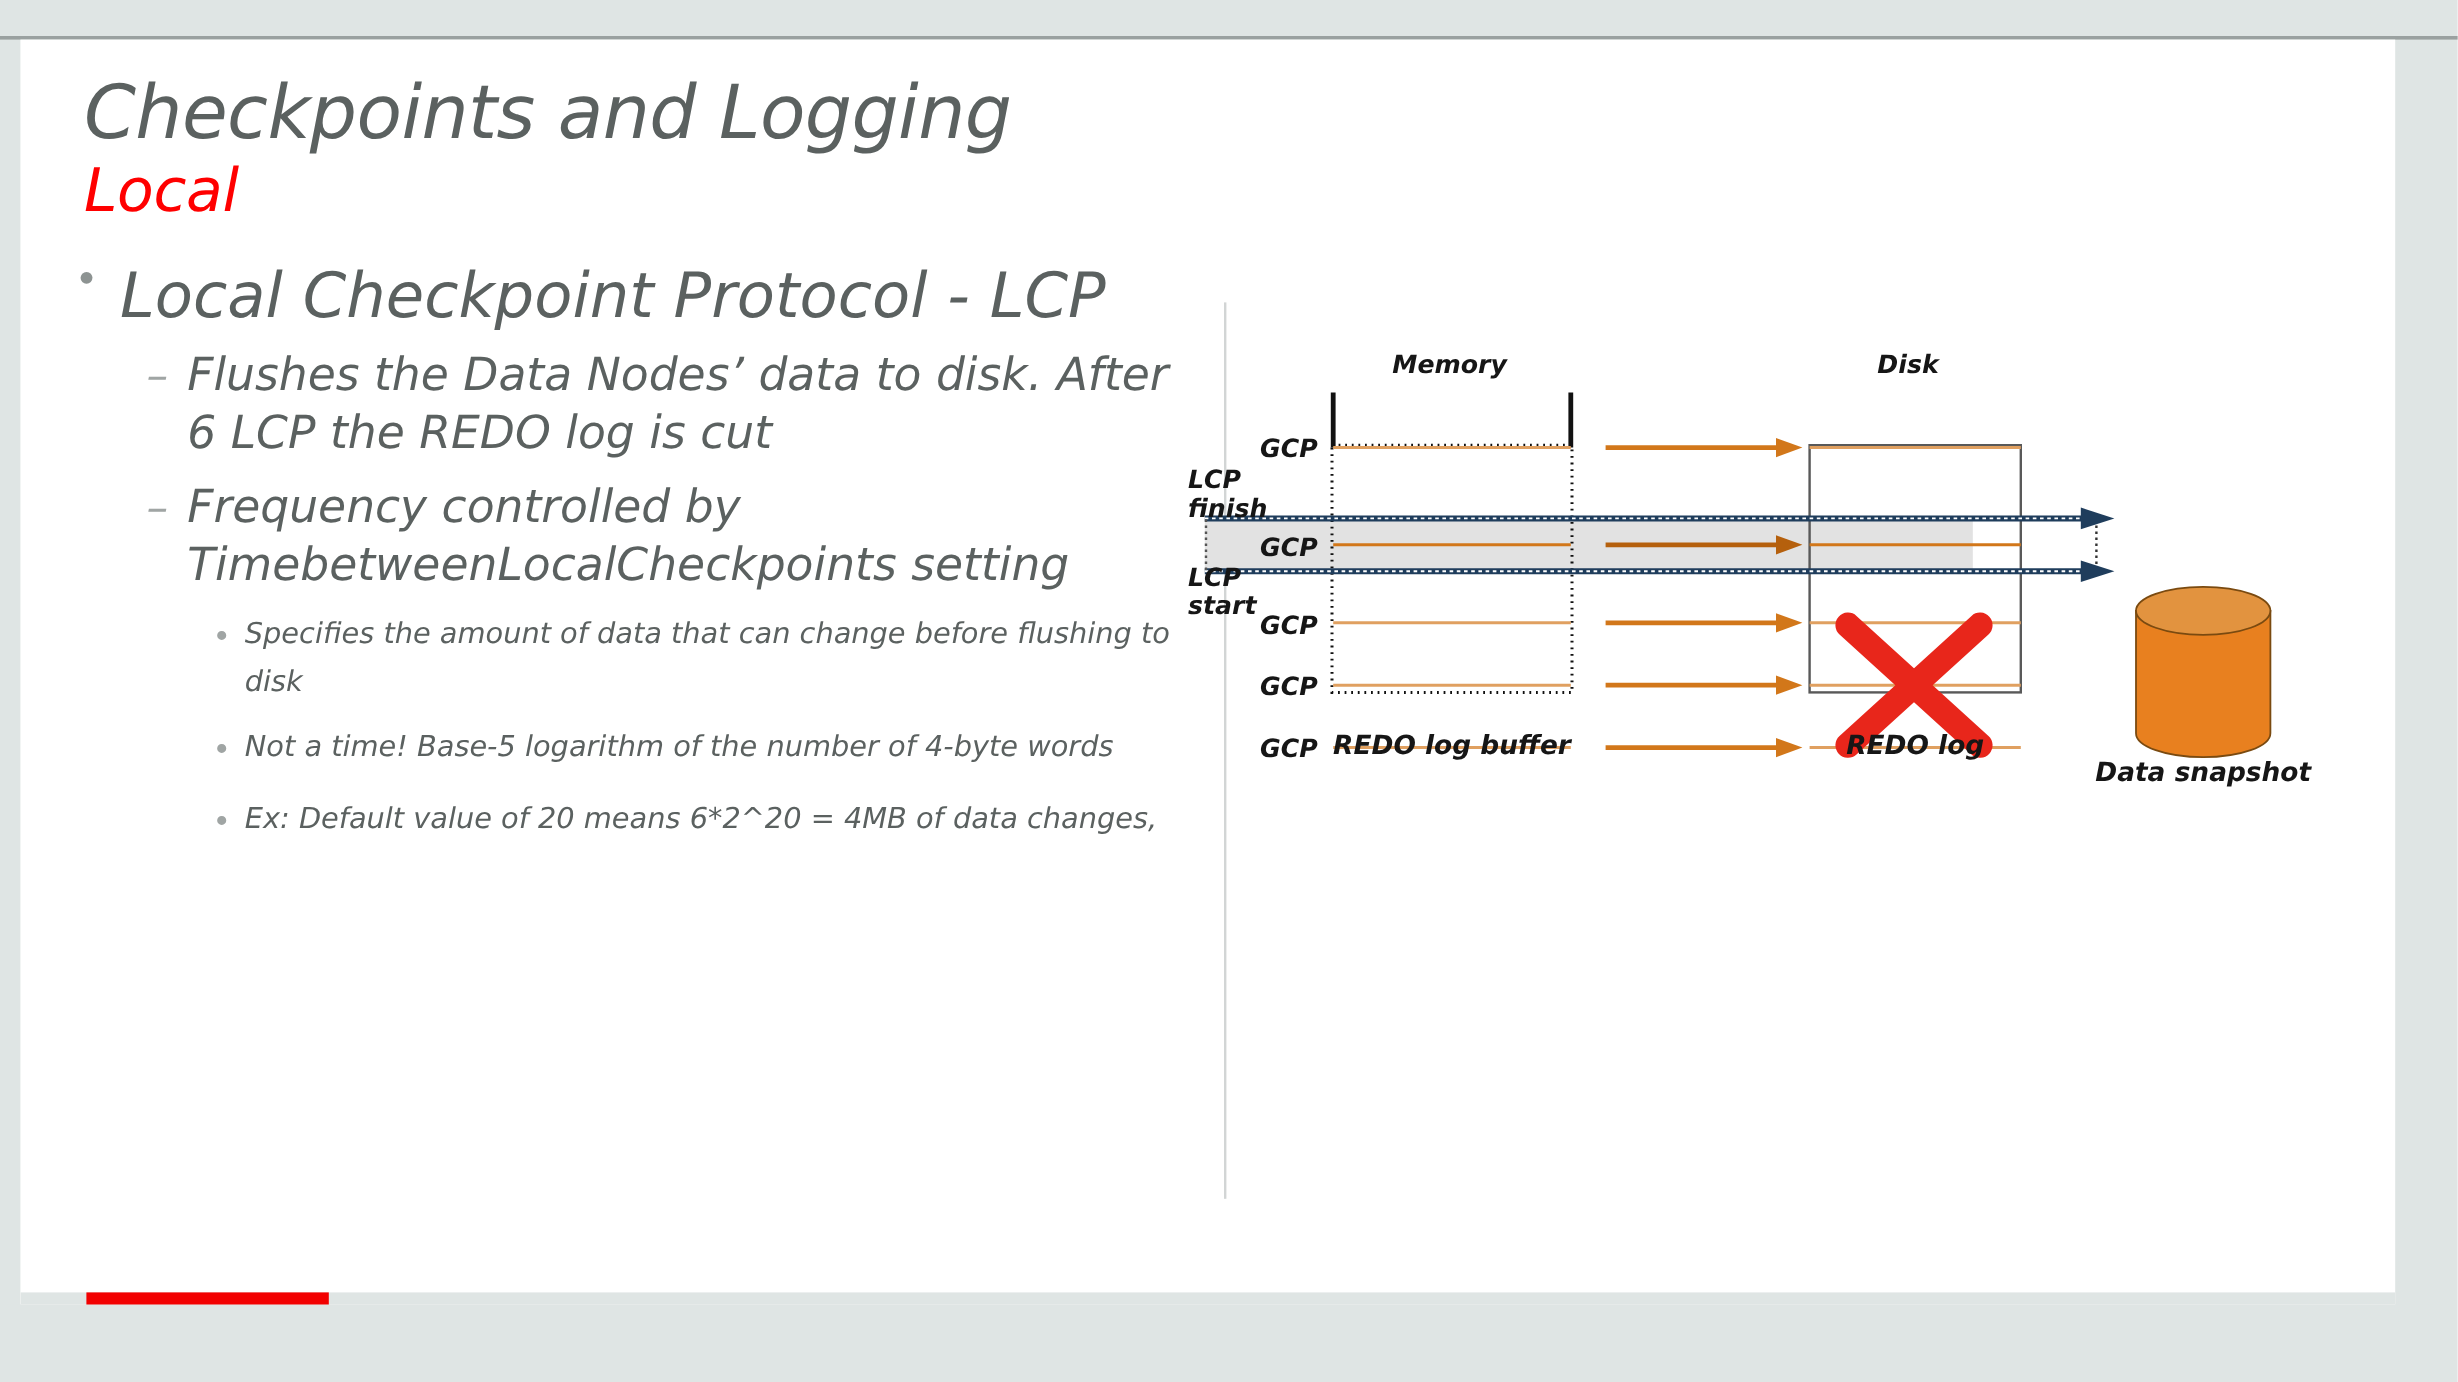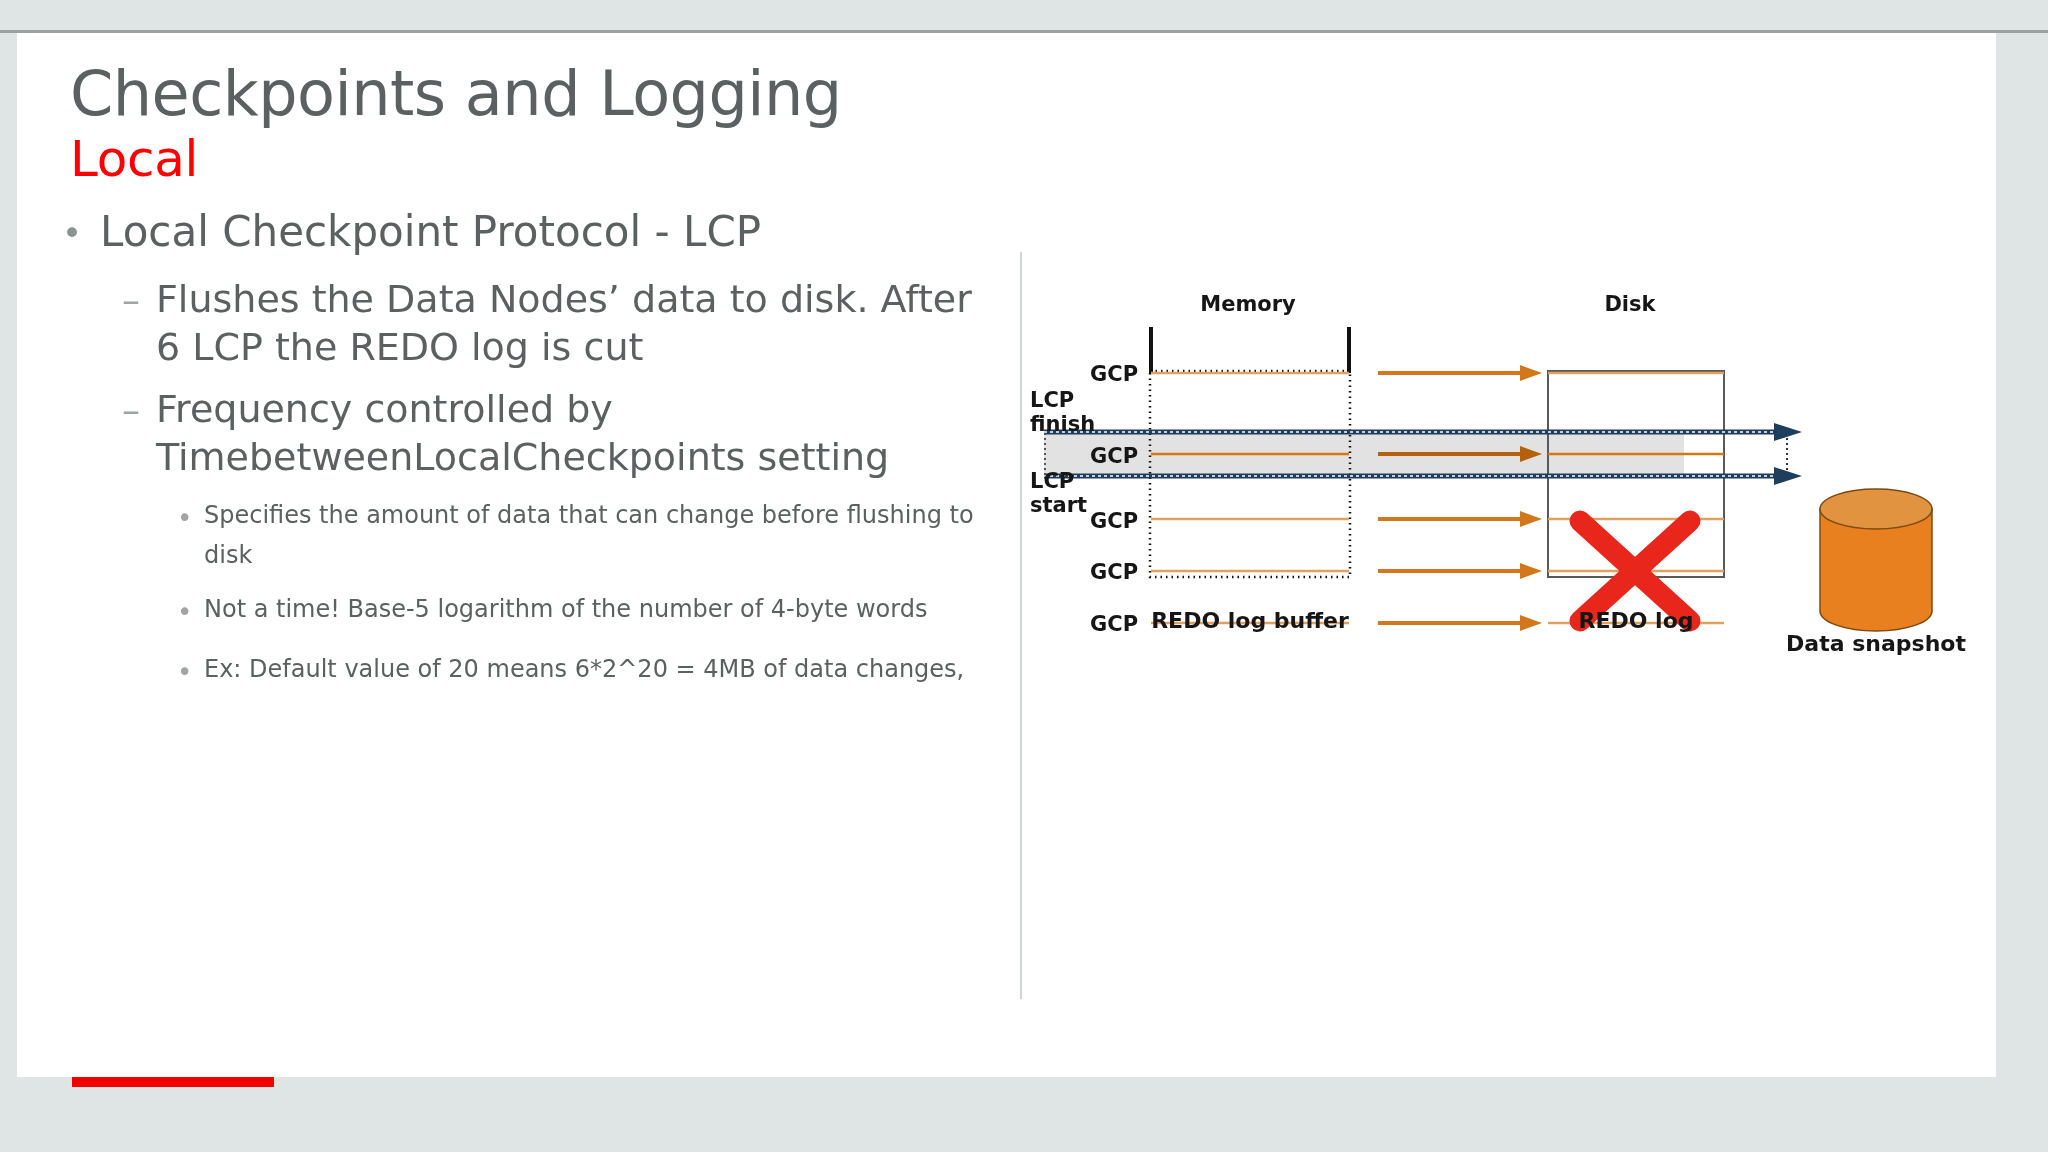--- a/index.html
+++ b/index.html
@@ -28,20 +28,21 @@
     background: #9aa1a0;
   }
   #slide {
     position: absolute;
     left: 17px;
     top: 33px;
     width: 1979px;
     height: 1054px;
     background: #ffffff;
     overflow: hidden;
+    font-style: italic;
   }
 
   
   #title-block {
     position: absolute;
     left: 53px;
     top: 25px;
     width: 1300px;
   }
   #slide-title {
@@ -87,22 +88,23 @@
   }
 
   
   .lvl1 { margin-bottom: 4px; }
   .lvl1 .marker {
     width: 38px;
     font-size: 34px;
     line-height: 56px;
   }
   .lvl1 .btext {
-    font-size: 42px;
+    font-size: 52px;
     line-height: 53px;
+    margin-top: 16px;
   }
 
   
   .lvl2 { margin-left: 60px; margin-top: 14px; }
   .lvl2 .marker {
     width: 34px;
     font-size: 36px;
     line-height: 52px;
     color: #a0a5a4;
   }
@@ -130,21 +132,21 @@
     left: 1003px;
     top: 219px;
     width: 2px;
     height: 747px;
     background: #d2d5d5;
   }
 
   
   #diagram {
     position: absolute;
-    left: 1013px;
+    left: 973px;
     top: 250px;
     width: 960px;
     height: 420px;
   }
   #diagram svg { display: block; }
 
   
   #footer-band {
     position: absolute;
     left: 0;

